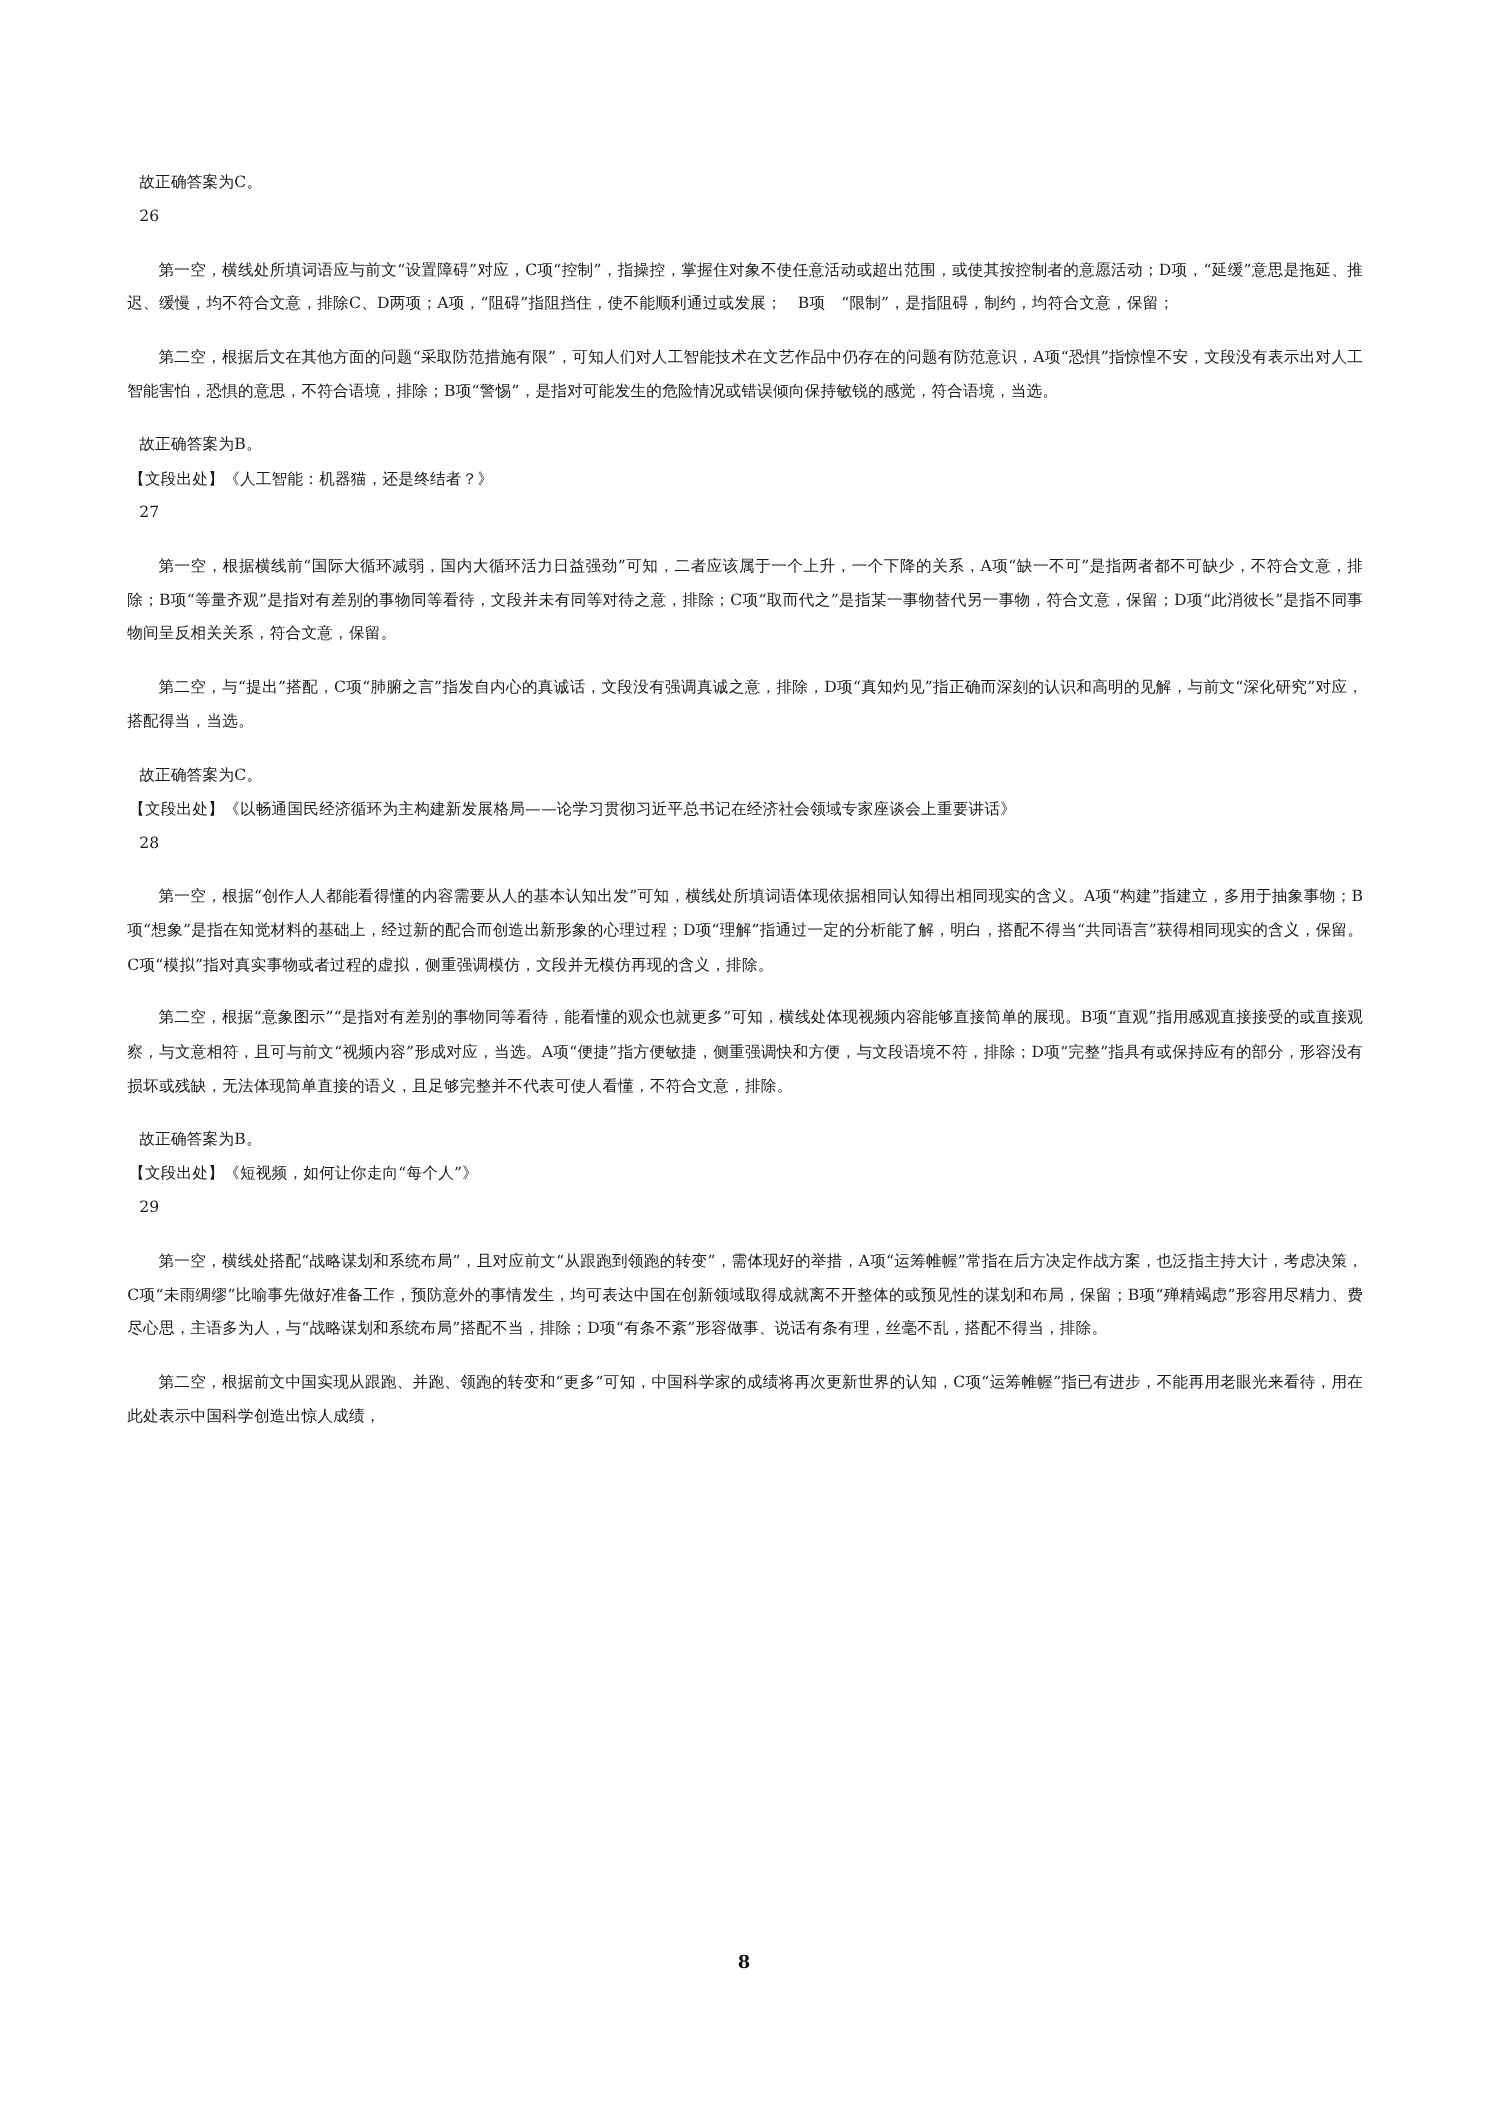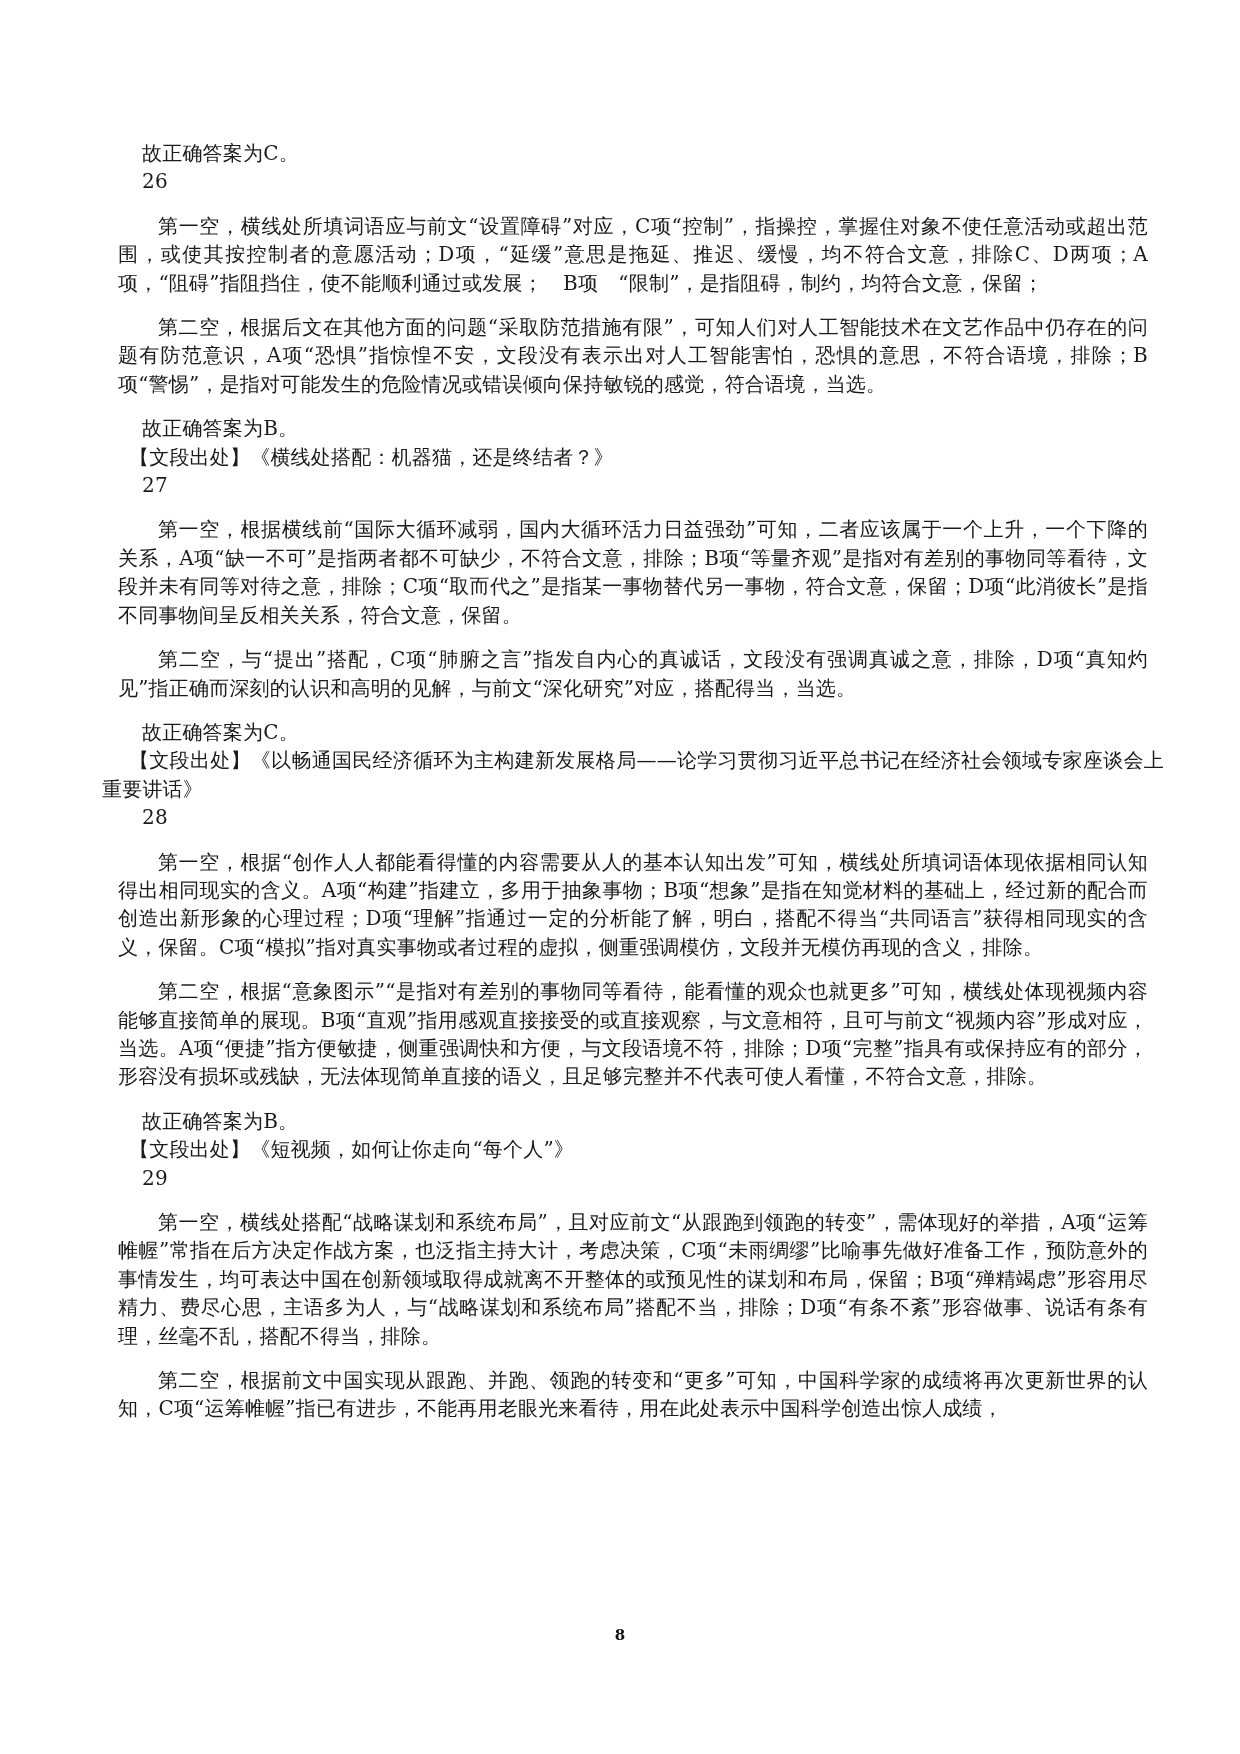--- a/index.html
+++ b/index.html
@@ -1,23 +1,23 @@
 <!DOCTYPE html>
 <html><head>
 <meta charset="utf-8">
 <style>
   html, body { margin: 0; padding: 0; background: #ffffff; }
   body { width: 1240px; height: 1754px; position: relative; overflow: hidden; }
   .page {
     position: absolute;
-    left: 102px;
+    left: 90px;
     top: 139px;
     width: 1062px;
     font-family: "DejaVu Serif", "Liberation Serif", serif;
-    font-size: 20px;
+    font-size: 13px;
     line-height: 28.4px;
     color: #1a1a1a;
     letter-spacing: 0.2px;
   }
   .para { margin: 16px; padding: 0; text-align: justify; text-indent: 2em; }
   .qnum { margin: 0; padding: 0; text-indent: 2em; }
   .answer { margin: 0; text-indent: 2em; }
   .source { margin: 0; text-indent: 1.35em; text-align: justify; }
   .page-number {
     position: absolute;
@@ -32,21 +32,21 @@
 </style>
 </head>
 <body>
 
 <div class="page">
   <p class="answer">故正确答案为C。</p>
   <p class="qnum">26</p>
   <p class="para">第一空，横线处所填词语应与前文“设置障碍”对应，C项“控制”，指操控，掌握住对象不使任意活动或超出范围，或使其按控制者的意愿活动；D项，“延缓”意思是拖延、推迟、缓慢，均不符合文意，排除C、D两项；A项，“阻碍”指阻挡住，使不能顺利通过或发展；　B项　“限制”，是指阻碍，制约，均符合文意，保留；</p>
   <p class="para">第二空，根据后文在其他方面的问题“采取防范措施有限”，可知人们对人工智能技术在文艺作品中仍存在的问题有防范意识，A项“恐惧”指惊惶不安，文段没有表示出对人工智能害怕，恐惧的意思，不符合语境，排除；B项“警惕”，是指对可能发生的危险情况或错误倾向保持敏锐的感觉，符合语境，当选。</p>
   <p class="answer">故正确答案为B。</p>
-  <p class="source">【文段出处】《横线处搭配：机器猫，还是终结者？》</p>
+  <p class="source">【文段出处】《人工智能：机器猫，还是终结者？》</p>
   <p class="qnum">27</p>
   <p class="para">第一空，根据横线前“国际大循环减弱，国内大循环活力日益强劲”可知，二者应该属于一个上升，一个下降的关系，A项“缺一不可”是指两者都不可缺少，不符合文意，排除；B项“等量齐观”是指对有差别的事物同等看待，文段并未有同等对待之意，排除；C项“取而代之”是指某一事物替代另一事物，符合文意，保留；D项“此消彼长”是指不同事物间呈反相关关系，符合文意，保留。</p>
   <p class="para">第二空，与“提出”搭配，C项“肺腑之言”指发自内心的真诚话，文段没有强调真诚之意，排除，D项“真知灼见”指正确而深刻的认识和高明的见解，与前文“深化研究”对应，搭配得当，当选。</p>
   <p class="answer">故正确答案为C。</p>
   <p class="source">【文段出处】《以畅通国民经济循环为主构建新发展格局——论学习贯彻习近平总书记在经济社会领域专家座谈会上重要讲话》</p>
   <p class="qnum">28</p>
   <p class="para">第一空，根据“创作人人都能看得懂的内容需要从人的基本认知出发”可知，横线处所填词语体现依据相同认知得出相同现实的含义。A项“构建”指建立，多用于抽象事物；B项“想象”是指在知觉材料的基础上，经过新的配合而创造出新形象的心理过程；D项“理解”指通过一定的分析能了解，明白，搭配不得当“共同语言”获得相同现实的含义，保留。C项“模拟”指对真实事物或者过程的虚拟，侧重强调模仿，文段并无模仿再现的含义，排除。</p>
   <p class="para">第二空，根据“意象图示”“是指对有差别的事物同等看待，能看懂的观众也就更多”可知，横线处体现视频内容能够直接简单的展现。B项“直观”指用感观直接接受的或直接观察，与文意相符，且可与前文“视频内容”形成对应，当选。A项“便捷”指方便敏捷，侧重强调快和方便，与文段语境不符，排除；D项“完整”指具有或保持应有的部分，形容没有损坏或残缺，无法体现简单直接的语义，且足够完整并不代表可使人看懂，不符合文意，排除。</p>
   <p class="answer">故正确答案为B。</p>
   <p class="source">【文段出处】《短视频，如何让你走向“每个人”》</p>

